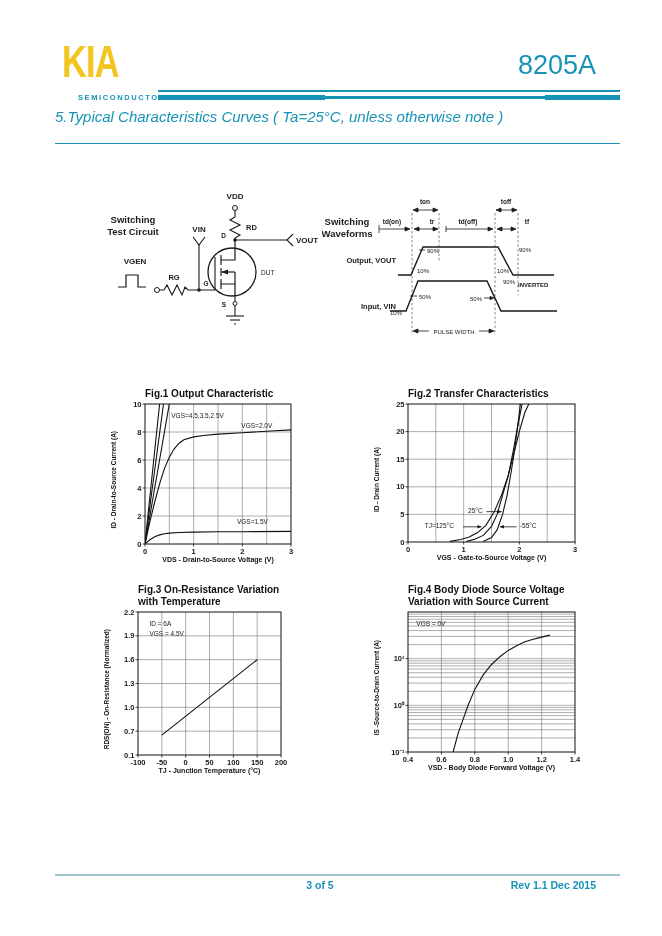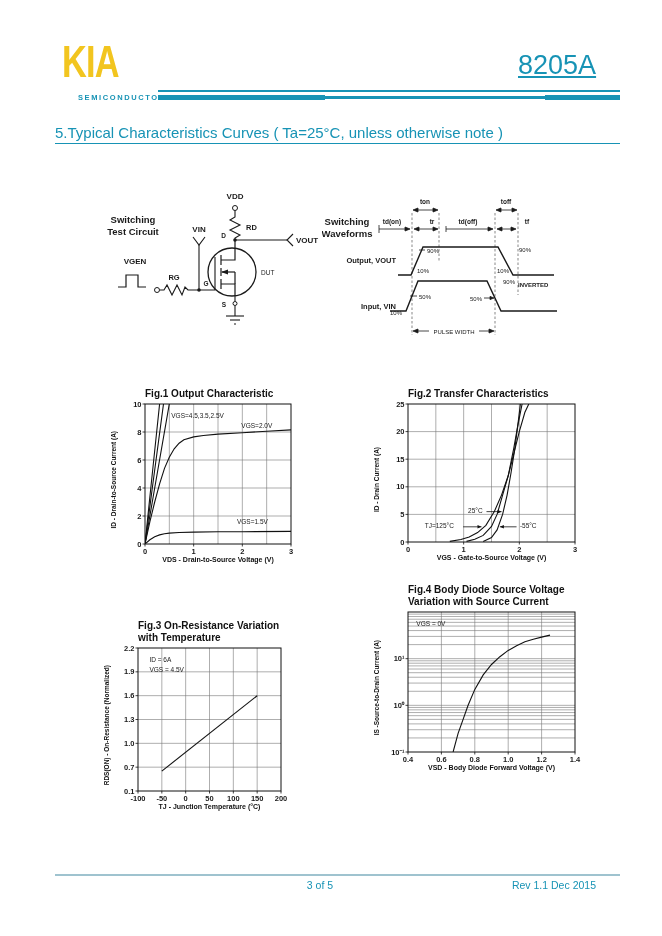--- a/index.html
+++ b/index.html
@@ -17,36 +17,36 @@
   
   .fig{position:absolute;}
   .fig-title{font-size:10px;font-weight:bold;text-align:left;white-space:nowrap;
              color:#111;line-height:12px;}
   .fig-row{display:flex;}
   .ylab-wrap{width:12px;display:flex;align-items:center;justify-content:center;}
   .ylab{writing-mode:vertical-rl;transform:rotate(180deg);font-size:6.5px;font-weight:bold;
         white-space:nowrap;color:#111;}
   .xlab{font-size:7px;font-weight:bold;text-align:center;color:#111;margin-top:-4px;white-space:nowrap;}
   svg text{font-family:"Liberation Sans",sans-serif;fill:#1a1a1a;}
-  .footer-txt{font-size:10.5px;font-weight:normal;}
+  .footer-txt{font-size:10.5px;font-weight:bold;}
 </style>
 </head>
 <body>
 
 <div class="page">
 
   <div class="abs logo" style="left:62px;top:40px;color:#F2C51F;">KIA</div>
   <div class="abs logo-sub" style="left:78px;top:93px;color:#1793B5;">SEMICONDUCTORS</div>
-  <div class="abs part-no" style="left:518px;top:50px;color:#1793B5;text-decoration:underline;">8205A</div>
+  <div class="abs part-no" style="left:518px;top:50px;color:#1793B5;">8205A</div>
   <div class="rule" style="left:158px;top:90px;width:462px;height:1.5px;background:#1793B5;"></div>
   <div class="rule" style="left:158px;top:95px;width:167px;height:5px;background:#1793B5;"></div>
   <div class="rule" style="left:325px;top:96px;width:220px;height:3px;background:#1793B5;"></div>
   <div class="rule" style="left:545px;top:95px;width:75px;height:5px;background:#1793B5;"></div>
 
-  <div class="abs section-h" style="left:55px;top:124px;color:#1793B5;">5.Typical Characteristics Curves ( Ta=25°C, unless otherwise note )</div>
+  <div class="abs section-h" style="left:55px;top:108px;color:#1793B5;font-style:italic;">5.Typical Characteristics Curves ( Ta=25°C, unless otherwise note )</div>
   <div class="rule" style="left:55px;top:143px;width:565px;height:1px;background:#1793B5;"></div>
 
   <svg class="abs" style="left:75px;top:183px;" width="250" height="160" viewBox="0 0 250 160">
     <g font-weight="bold" font-size="9.5" text-anchor="middle">
       <text x="58" y="40">Switching</text>
       <text x="58" y="52">Test Circuit</text>
     </g>
     <text x="60" y="81" font-size="8" font-weight="bold" text-anchor="middle">VGEN</text>
     <polyline points="43,104 51,104 51,92 63,92 63,104 71,104" fill="none" stroke="#1a1a1a" stroke-width="1.2"></polyline>
     <circle cx="82" cy="107" r="2.5" fill="none" stroke="#1a1a1a" stroke-width="1"></circle>
@@ -274,21 +274,21 @@
             <line x1="81.11" y1="126.82000000000001" x2="99.48" y2="126.82000000000001" stroke="#111" stroke-width="0.8"></line>
             <polygon points="99.48,126.82000000000001 95.48,125.02000000000001 95.48,128.62"></polygon>
             <line x1="134.55" y1="126.82000000000001" x2="117.85000000000001" y2="126.82000000000001" stroke="#111" stroke-width="0.8"></line>
             <polygon points="117.85000000000001,126.82000000000001 121.85000000000001,125.02000000000001 121.85000000000001,128.62"></polygon>
           </g>
         </svg>
     </div>
     <div class="xlab" style="margin-left:38px;width:167px;">VGS - Gate-to-Source Voltage (V)</div>
   </div>
 
-  <div class="fig" style="left:100px;top:584px;margin-top:36px;">
+  <div class="fig" style="left:100px;top:584px;">
     <div class="fig-title" style="margin-left:38px;width:143px;">Fig.3 On-Resistance Variation</div>
     <div class="fig-title" style="margin-left:38px;width:143px;">with Temperature</div>
     <div class="fig-row">
       <div class="ylab-wrap">
         <span class="ylab">RDS(ON) - On-Resistance (Normalized)</span>
       </div>
       <svg id="plot2" width="175" height="163">
           <g stroke="#777" stroke-width="0.6">
             <line x1="49.83333333333333" y1="4" x2="49.83333333333333" y2="147"></line>
             <line x1="73.66666666666666" y1="4" x2="73.66666666666666" y2="147"></line>

